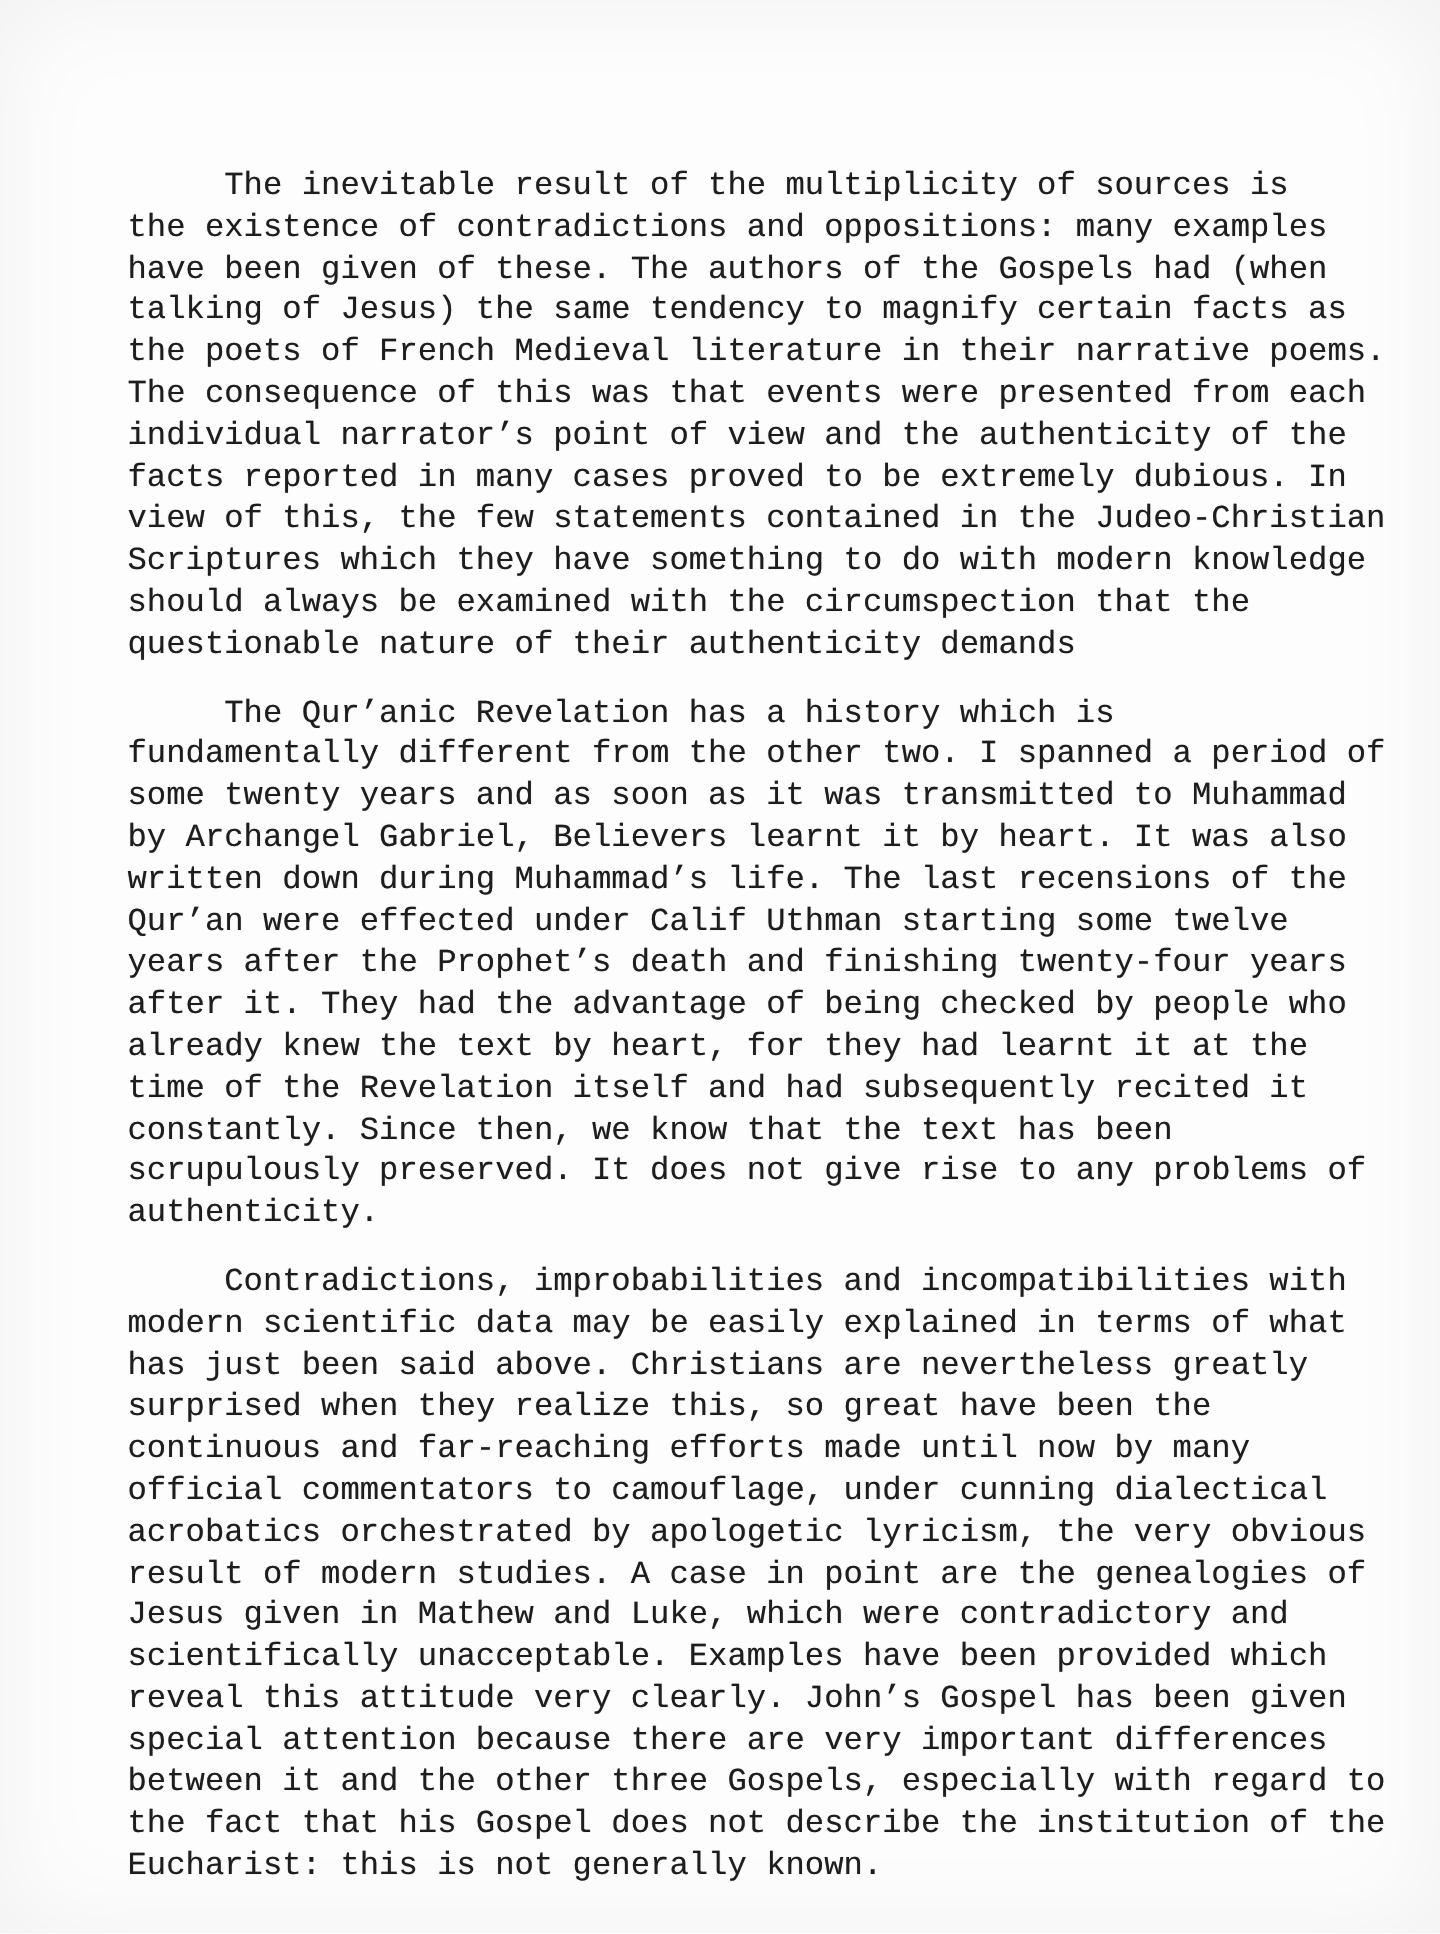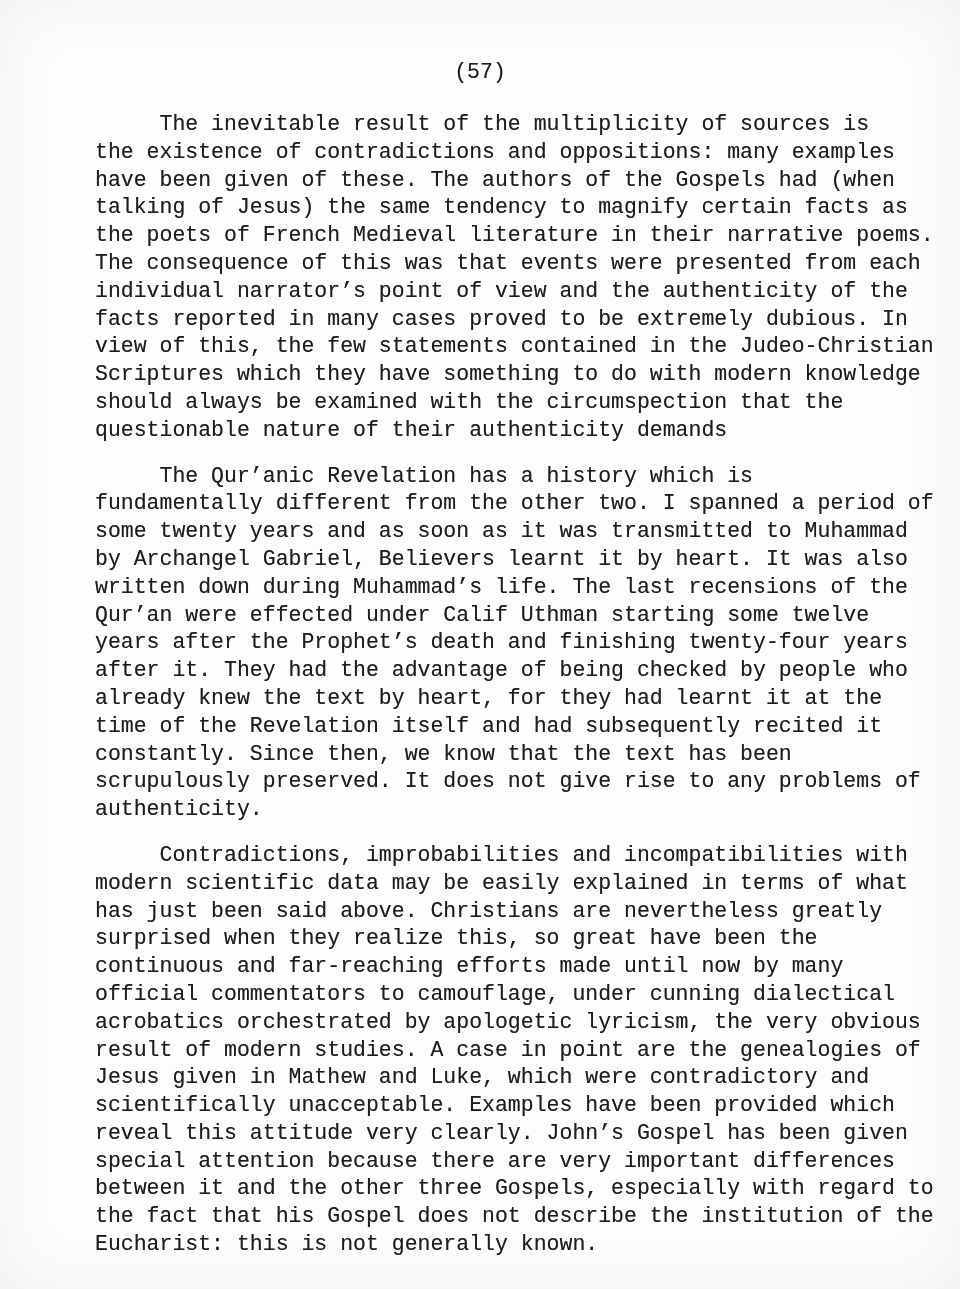--- a/index.html
+++ b/index.html
@@ -24,37 +24,36 @@
     width: 100%;
     text-align: center;
     font-size: 21.5px;
     line-height: 27.8px;
     letter-spacing: 0;
     text-shadow: 0 0 0.6px rgba(0,0,0,0.45);
   }
   .content {
     position: absolute;
     top: 111px;
-    left: 95px;
+    left: 85px;
     right: 30px;
   }
   .paragraph {
     margin: 0 0 18px 0;
     white-space: pre;
     font-size: 21.5px;
     line-height: 27.8px;
     letter-spacing: 0;
     text-shadow: 0 0 0.6px rgba(0,0,0,0.45);
   }
 </style>
 </head>
 <body>
 
 <div class="page">
-  <div class="page-number">(57)</div>
   <div class="content">
     <div class="paragraph">     The inevitable result of the multiplicity of sources is
 the existence of contradictions and oppositions: many examples
 have been given of these. The authors of the Gospels had (when
 talking of Jesus) the same tendency to magnify certain facts as
 the poets of French Medieval literature in their narrative poems.
 The consequence of this was that events were presented from each
 individual narrator’s point of view and the authenticity of the
 facts reported in many cases proved to be extremely dubious. In
 view of this, the few statements contained in the Judeo-Christian

